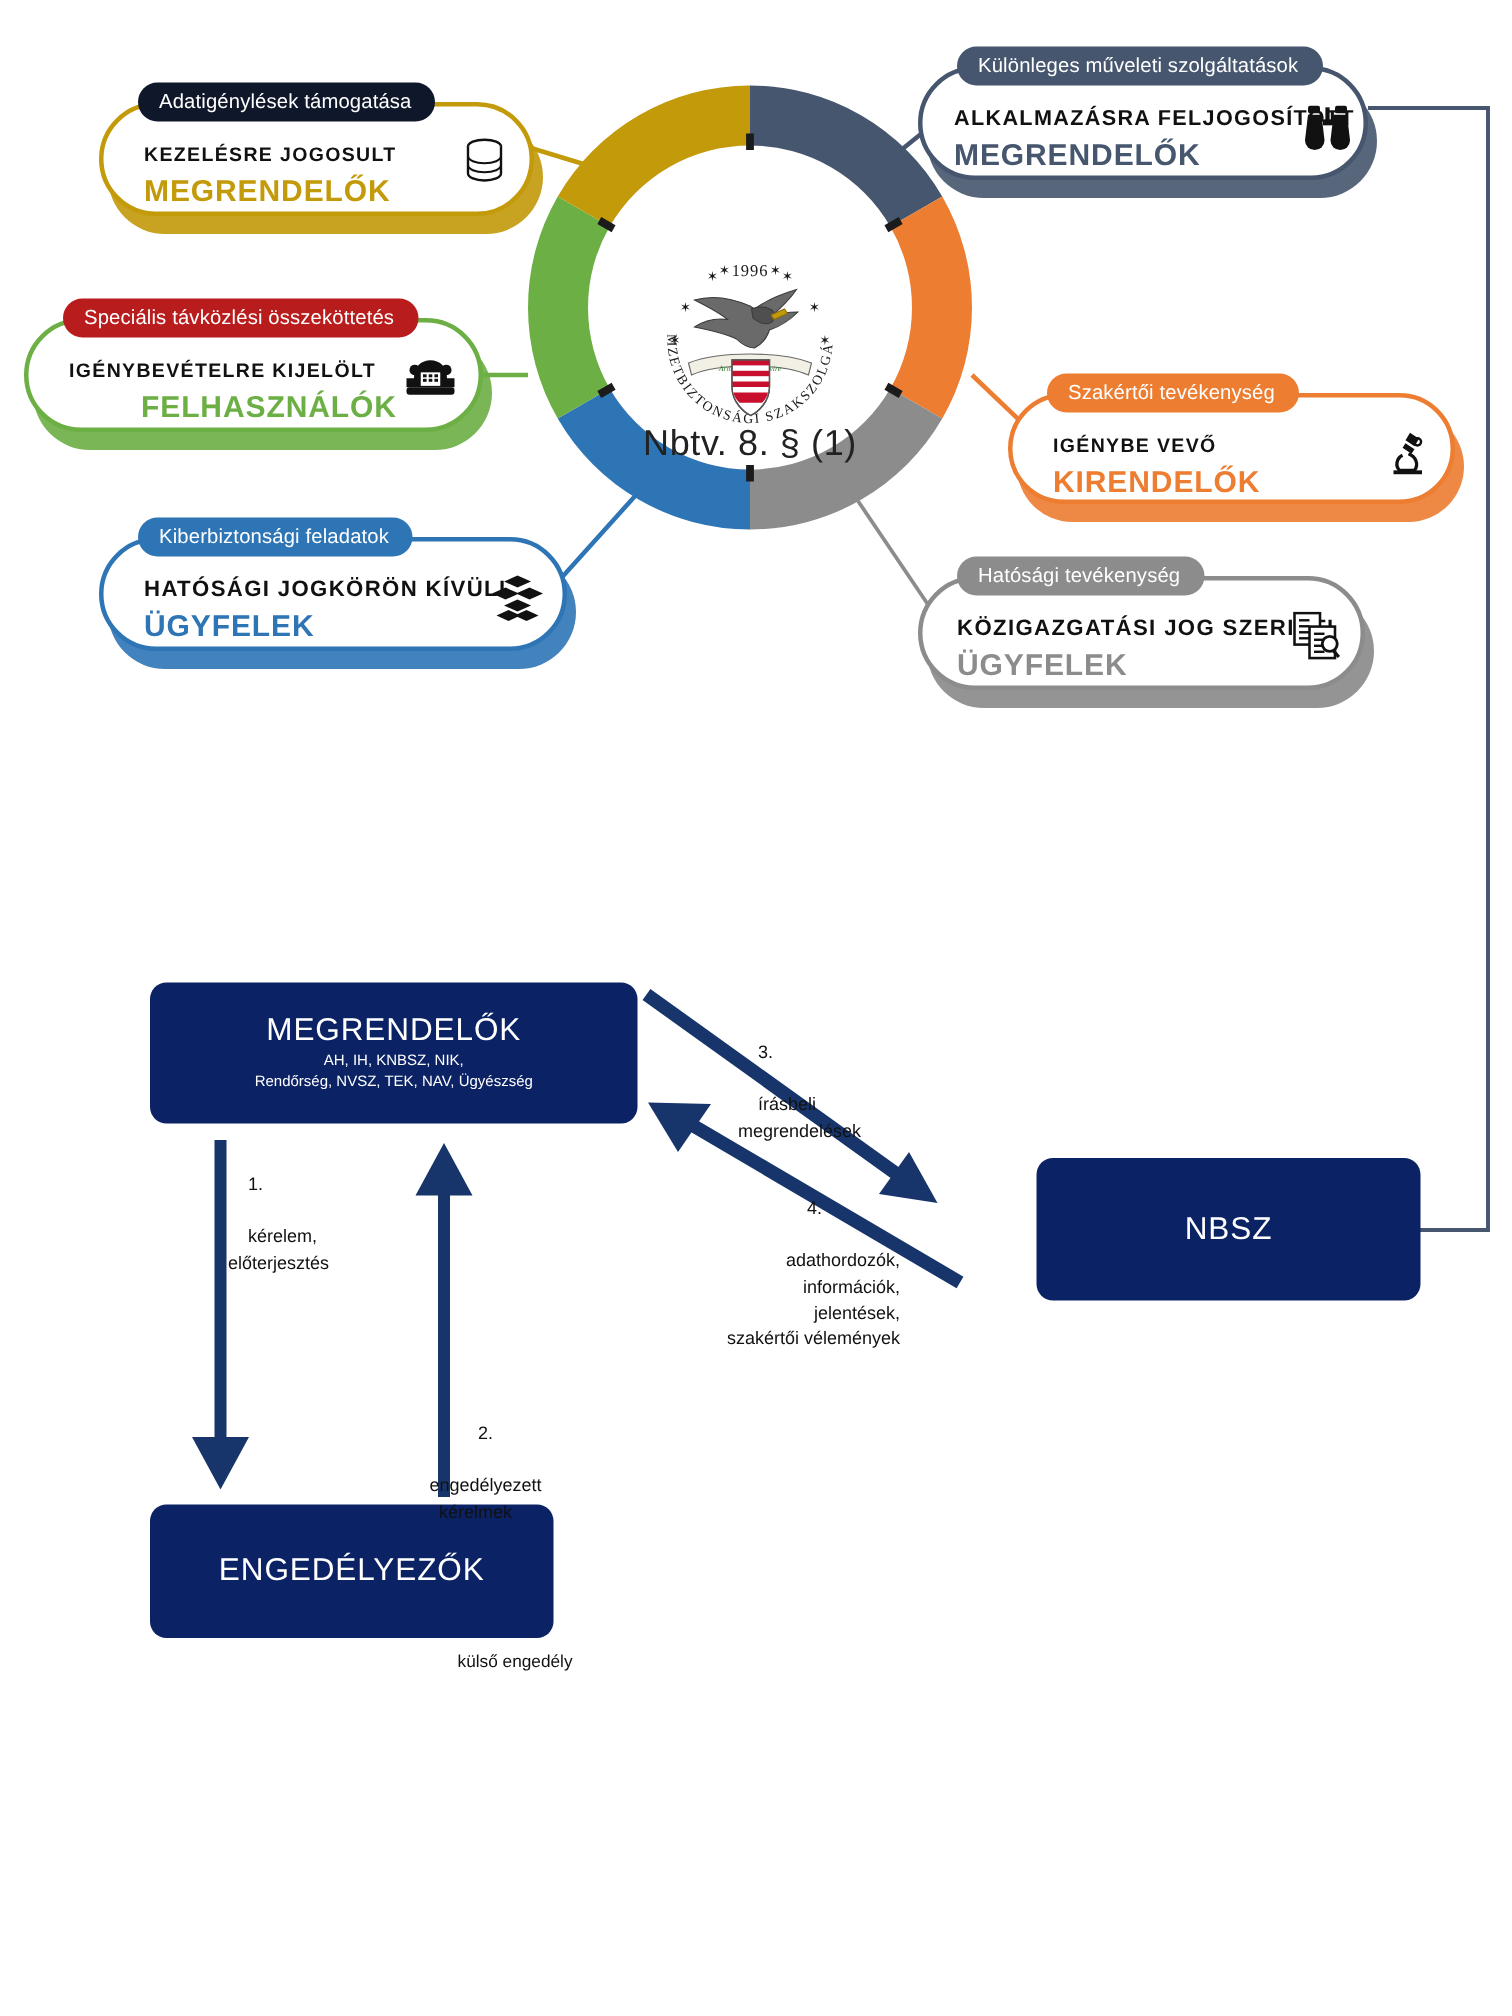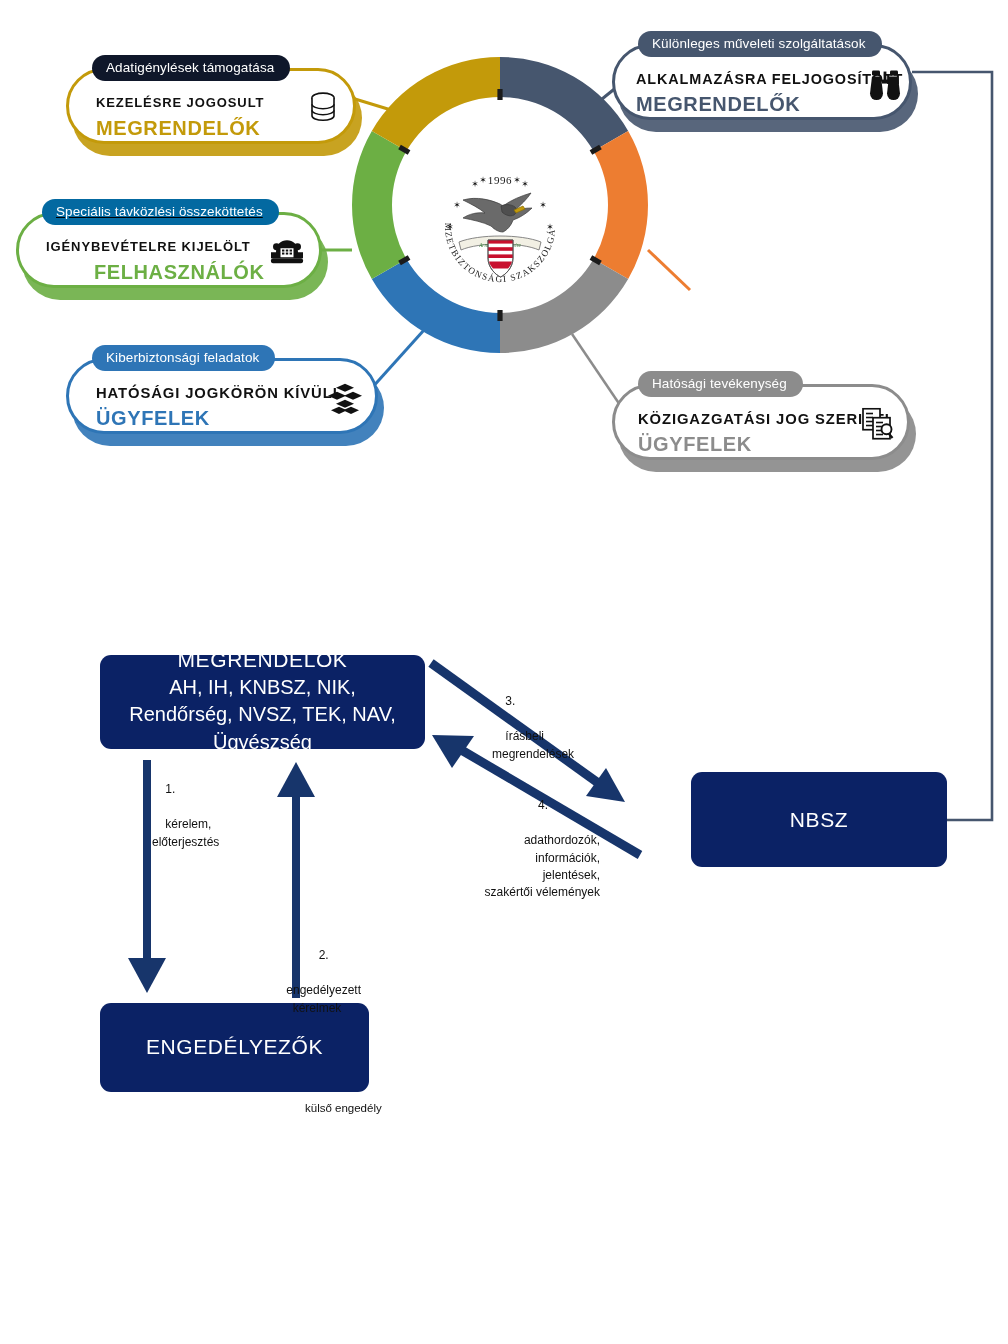--- a/index.html
+++ b/index.html
@@ -56,21 +56,21 @@
     text-align:center;font-size:24px;color:#222;letter-spacing:0.4px;
   }
 
   
   .nbox{
     position:absolute;background:#0B2265;border-radius:11px;color:#fff;
     display:flex;flex-direction:column;align-items:center;justify-content:center;
     text-align:center;
   }
   .nbox .t{font-size:21px;letter-spacing:0.6px;margin-bottom:2px;}
-  .nbox .s{font-size:20px;line-height:1.38;}
+  .nbox .s{font-size:10px;line-height:1.38;}
 
   
   .flab{position:absolute;font-size:12px;color:#111;line-height:1.45;white-space:pre;}
   .flab.r{text-align:right;}
   .flab.c{text-align:center;}
 </style>
 </head>
 <body>
 
 <div id="stage">
@@ -173,20 +173,21 @@
         <rect x="55" y="87.2" width="25" height="3.6" fill="#C8102E"></rect>
         <path d="M 55,94.4 L 80,94.4 L 80,98 L 55,98 Z" fill="#C8102E"></path>
         <path d="M 56,101.6 L 79,101.6 C 78.6,104 77,106.5 75,108.5 L 60,108.5
                  C 58,106.5 56.4,104 56,101.6 Z" fill="#C8102E"></path>
       </g>
       <path d="M 55,80 L 80,80 L 80,98 C 80,108 72,115 67.5,117
                C 63,115 55,108 55,98 Z" fill="none" stroke="#555" stroke-width="0.9"></path>
     </g>
   </svg>
 
+  <div id="nbtv">Nbtv. 8. § (1)</div>
 
   <div class="callout" style="left:66px;top:68px;width:290px;height:76px;">
     <div class="shadow" style="background:#C39A0A;opacity:.9;"></div>
     <div class="body" style="border-color:#C39A0A;"></div>
     <div class="tagwrap" style="background:#0f172a;">
       <span class="tagtext">Adatigénylések támogatása</span>
     </div>
     <div class="l1">KEZELÉSRE JOGOSULT</div>
     <div class="l2" style="color:#C39A0A;">MEGRENDELŐK</div>
     <svg class="gly" width="30" height="34" viewBox="0 0 30 34">
@@ -211,21 +212,21 @@
       <path d="M4,8 h9 l2,17 a6.5,6.5 0 0 1 -13,0 Z" fill="#111"></path>
       <path d="M30,8 h-9 l-2,17 a6.5,6.5 0 0 0 13,0 Z" fill="#111"></path>
       <rect x="14" y="11" width="6" height="4" fill="#111"></rect>
       <rect x="15.6" y="3" width="2.8" height="10" fill="#111"></rect>
     </svg>
   </div>
 
   <div class="callout" style="left:16px;top:212px;width:306px;height:76px;">
     <div class="shadow" style="background:#6CAF44;opacity:.9;"></div>
     <div class="body" style="border-color:#6CAF44;"></div>
-    <div class="tagwrap" style="background:#0369a1;text-decoration:underline;">
+    <div class="tagwrap" style="background:#b91c1c;">
       <span class="tagtext">Speciális távközlési összeköttetés</span>
     </div>
     <div class="l1">IGÉNYBEVÉTELRE KIJELÖLT</div>
     <div class="l2" style="color:#6CAF44;margin-left:48px;">FELHASZNÁLÓK</div>
     <svg class="gly" width="34" height="28" viewBox="0 0 34 28">
       <path d="M6,14 C6,6 11,2 17,2 C23,2 28,6 28,14 L33,14 L33,20 L1,20 L1,14 Z" fill="#111"></path>
       <rect x="3" y="5" width="7" height="7" rx="3.4" fill="#111"></rect>
       <rect x="24" y="5" width="7" height="7" rx="3.4" fill="#111"></rect>
       <rect x="10.5" y="10" width="13" height="9" fill="#fff"></rect>
       <g fill="#111">
@@ -233,20 +234,36 @@
           <rect x="15.8" y="11.3" width="2.4" height="2"></rect>
         <rect x="19.6" y="11.3" width="2.4" height="2"></rect>
         <rect x="12" y="14.3" width="2.4" height="2"></rect>
           <rect x="15.8" y="14.3" width="2.4" height="2"></rect>
         <rect x="19.6" y="14.3" width="2.4" height="2"></rect>
       </g>
       <rect x="1" y="20" width="32" height="5" rx="2" fill="#111"></rect>
     </svg>
   </div>
 
+  <div class="callout" style="left:672px;top:262px;width:298px;height:74px;">
+    <div class="shadow" style="background:#ED7D31;opacity:.9;"></div>
+    <div class="body" style="border-color:#ED7D31;"></div>
+    <div class="tagwrap" style="background:#ED7D31;">
+      <span class="tagtext">Szakértői tevékenység</span>
+    </div>
+    <div class="l1">IGÉNYBE VEVŐ</div>
+    <div class="l2" style="color:#ED7D31;">KIRENDELŐK</div>
+    <svg class="gly" width="26" height="32" viewBox="0 0 26 32">
+      <path d="M14,3 l6,4 -3,5 -6,-4 Z" fill="#111"></path>
+      <path d="M11,10 l6,4 -2,3 -6,-4 Z" fill="#111"></path>
+      <path d="M13,17 C18,19 20,24 17,28 L7,28 C4,25 5,20 9,18" fill="none" stroke="#111" stroke-width="2.2"></path>
+      <rect x="3" y="28" width="19" height="2.6" fill="#111"></rect>
+      <circle cx="19" cy="9" r="2.4" fill="none" stroke="#111" stroke-width="1.6"></circle>
+    </svg>
+  </div>
 
   <div class="callout" style="left:66px;top:358px;width:312px;height:76px;">
     <div class="shadow" style="background:#2E75B6;opacity:.9;"></div>
     <div class="body" style="border-color:#2E75B6;"></div>
     <div class="tagwrap" style="background:#2E75B6;">
       <span class="tagtext">Kiberbiztonsági feladatok</span>
     </div>
     <div class="l1" style="font-size:14.8px;">HATÓSÁGI JOGKÖRÖN  KÍVÜLI</div>
     <div class="l2" style="color:#2E75B6;">ÜGYFELEK</div>
     <svg class="gly" width="38" height="34" viewBox="0 0 38 34" style="right:14px;">

